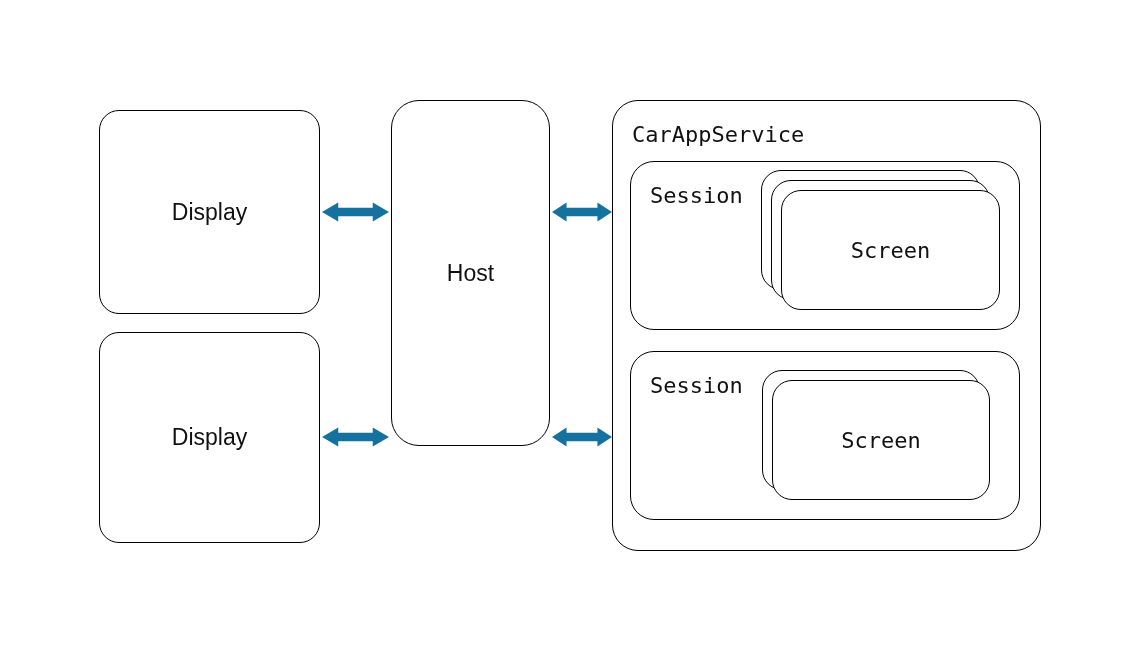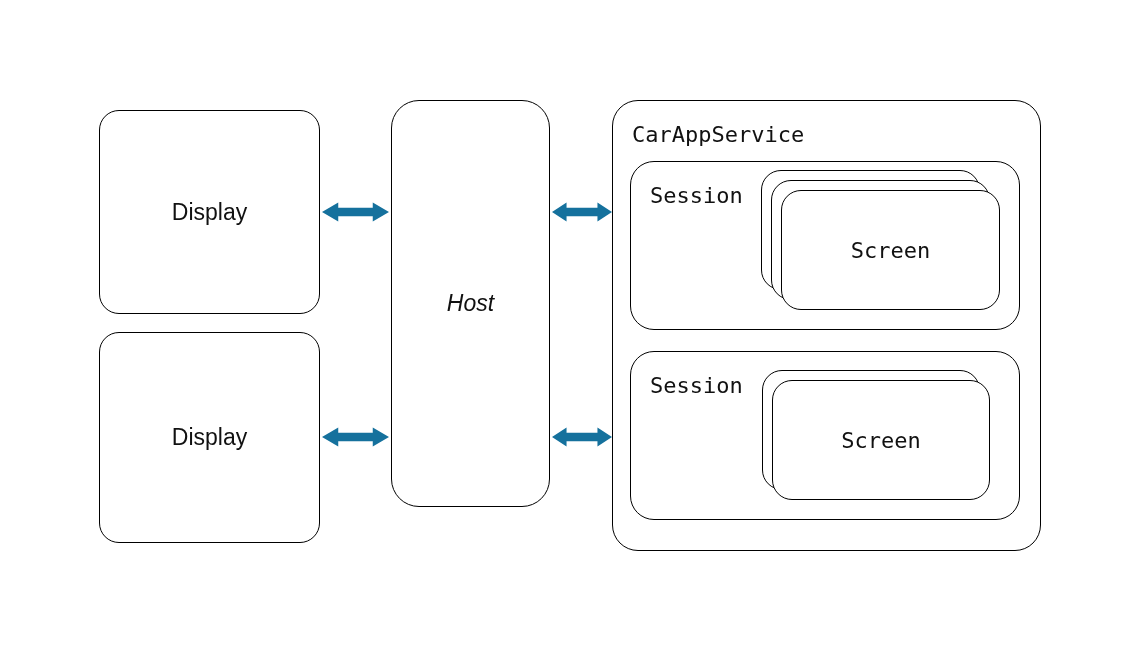--- a/index.html
+++ b/index.html
@@ -52,21 +52,21 @@
 <div class="stage">
 
   <div class="node display-node centered" style="left:99px; top:110px; width:221px; height:204px;">
     <span class="label-sans">Display</span>
   </div>
 
   <div class="node display-node centered" style="left:99px; top:332px; width:221px; height:211px;">
     <span class="label-sans">Display</span>
   </div>
 
-  <div class="node host-node centered" style="left:391px; top:100px; width:159px; height:407px;font-style:italic;">
+  <div class="node host-node centered" style="left:391px; top:100px; width:159px; height:346px;">
     <span class="label-sans">Host</span>
   </div>
 
   <div class="node service-node" style="left:612px; top:100px; width:429px; height:451px;">
     <span class="label-mono corner-label">CarAppService</span>
   </div>
 
   <div class="node session-node" style="left:630px; top:161px; width:390px; height:169px;">
     <span class="label-mono corner-label">Session</span>
   </div>

